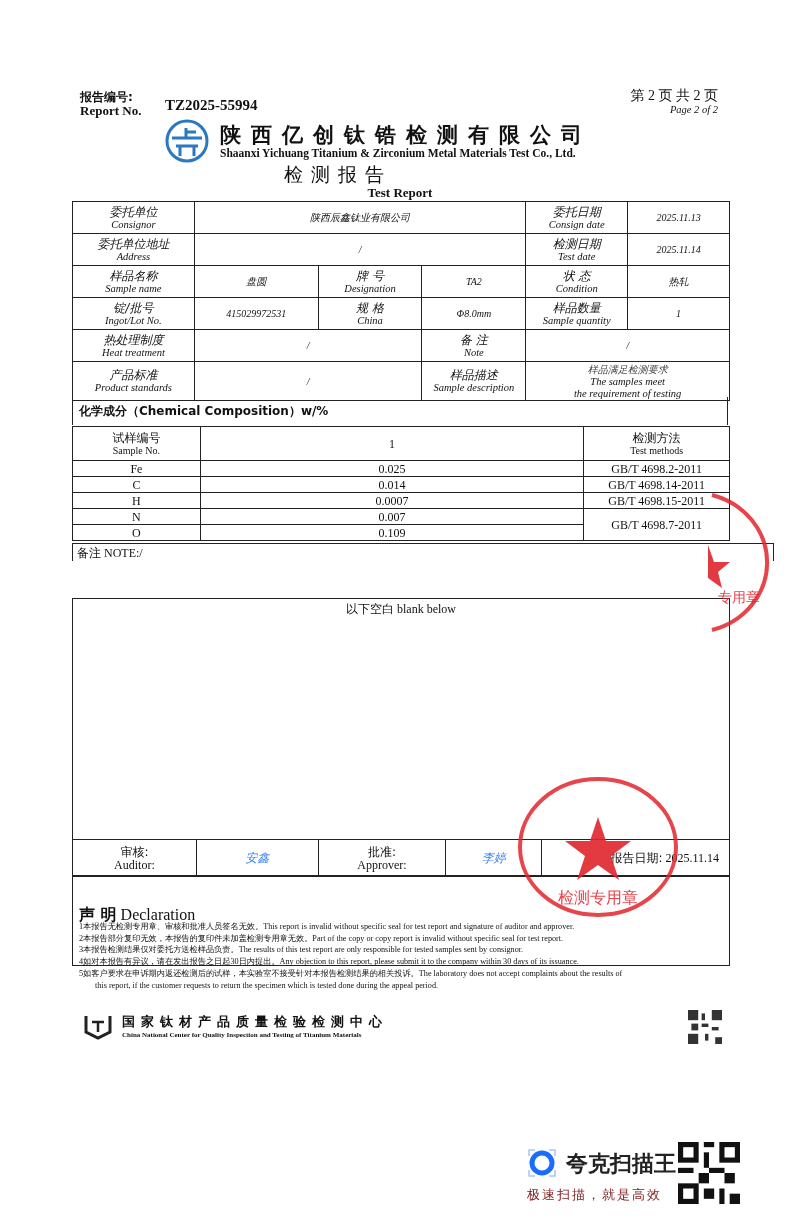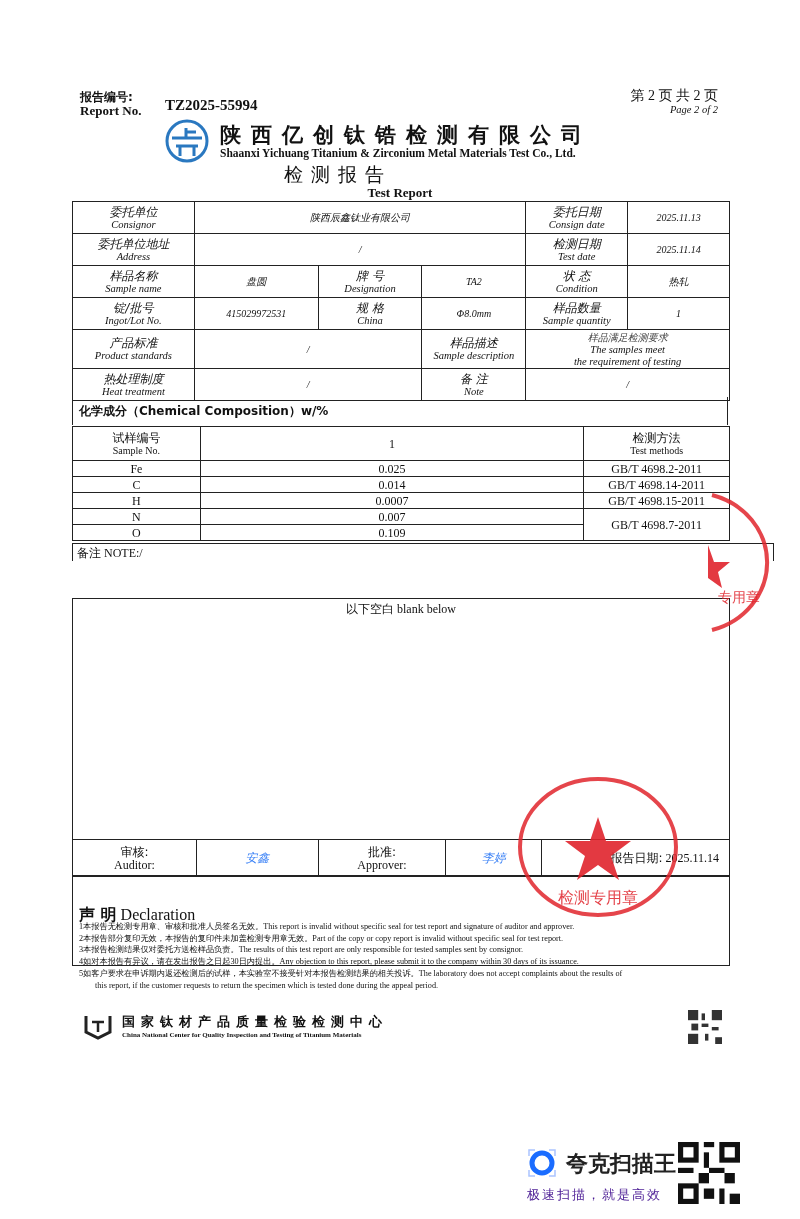--- a/index.html
+++ b/index.html
@@ -46,21 +46,21 @@
   .decl .ttl .en2 { font-weight:normal; }
   .decl .indent { padding-left:16px; }
 
   .footer-logo { left:84px; top:1014px; width:28px; height:26px; }
   .footer-cn { left:122px; top:1013px; font-size:13px; font-weight:bold; letter-spacing:6px; font-family:"DejaVu Sans",sans-serif; }
   .footer-en { left:122px; top:1031px; font-size:7px; font-weight:bold; }
   .qr-small { left:688px; top:1010px; width:34px; height:34px; }
 
   .scan-logo { left:527px; top:1148px; width:30px; height:30px; }
   .scan-name { left:566px; top:1149px; font-size:22px; font-weight:bold; font-family:"DejaVu Sans",sans-serif; color:#222; }
-  .scan-slogan { left:527px; top:1186px; font-size:13px; letter-spacing:2px; font-family:"DejaVu Sans",sans-serif; color:#4c1d95; }
+  .scan-slogan { left:527px; top:1186px; font-size:13px; letter-spacing:2px; font-family:"DejaVu Sans",sans-serif; color:#7f1d1d; }
   .qr-big { left:678px; top:1142px; width:62px; height:62px; }
 
   .stamp { pointer-events:none; }
 </style>
 </head>
 <body>
 
 <div class="abs hdr-label">
   <span>报告编号:</span><br>
   <span class="en">Report No.</span>
@@ -141,47 +141,47 @@
           <span class="cn">规  格</span>
           <span class="en">China</span>
         </td>
     <td class="val">Φ8.0mm</td>
     <td>
           <span class="cn">样品数量</span>
           <span class="en">Sample quantity</span>
         </td>
     <td class="val">1</td>
   </tr>
+  <tr>
+    <td>
+          <span class="cn">热处理制度</span>
+          <span class="en">Heat treatment</span>
+        </td>
+    <td colspan="2" class="val">/</td>
+    <td>
+          <span class="cn">备  注</span>
+          <span class="en">Note</span>
+        </td>
+    <td colspan="2" class="val">/</td>
+  </tr>
   <tr style="height:39px">
     <td>
           <span class="cn">产品标准</span>
           <span class="en">Product standards</span>
         </td>
     <td colspan="2" class="val">/</td>
     <td>
           <span class="cn">样品描述</span>
           <span class="en">Sample description</span>
         </td>
     <td colspan="2">
       <span class="val-cn" style="display:block;color:#444">样品满足检测要求</span>
       <span class="en">The samples meet</span>
       <span class="en">the requirement of testing</span>
     </td>
-  </tr>
-  <tr>
-    <td>
-          <span class="cn">热处理制度</span>
-          <span class="en">Heat treatment</span>
-        </td>
-    <td colspan="2" class="val">/</td>
-    <td>
-          <span class="cn">备  注</span>
-          <span class="en">Note</span>
-        </td>
-    <td colspan="2" class="val">/</td>
   </tr>
 </tbody>
   </table>
 
 <div class="section">化学成分（Chemical Composition）w/%</div>
 <table id="chem">
   <colgroup>
       <col style="width:128px">
       <col style="width:384px">
       <col style="width:146px">

